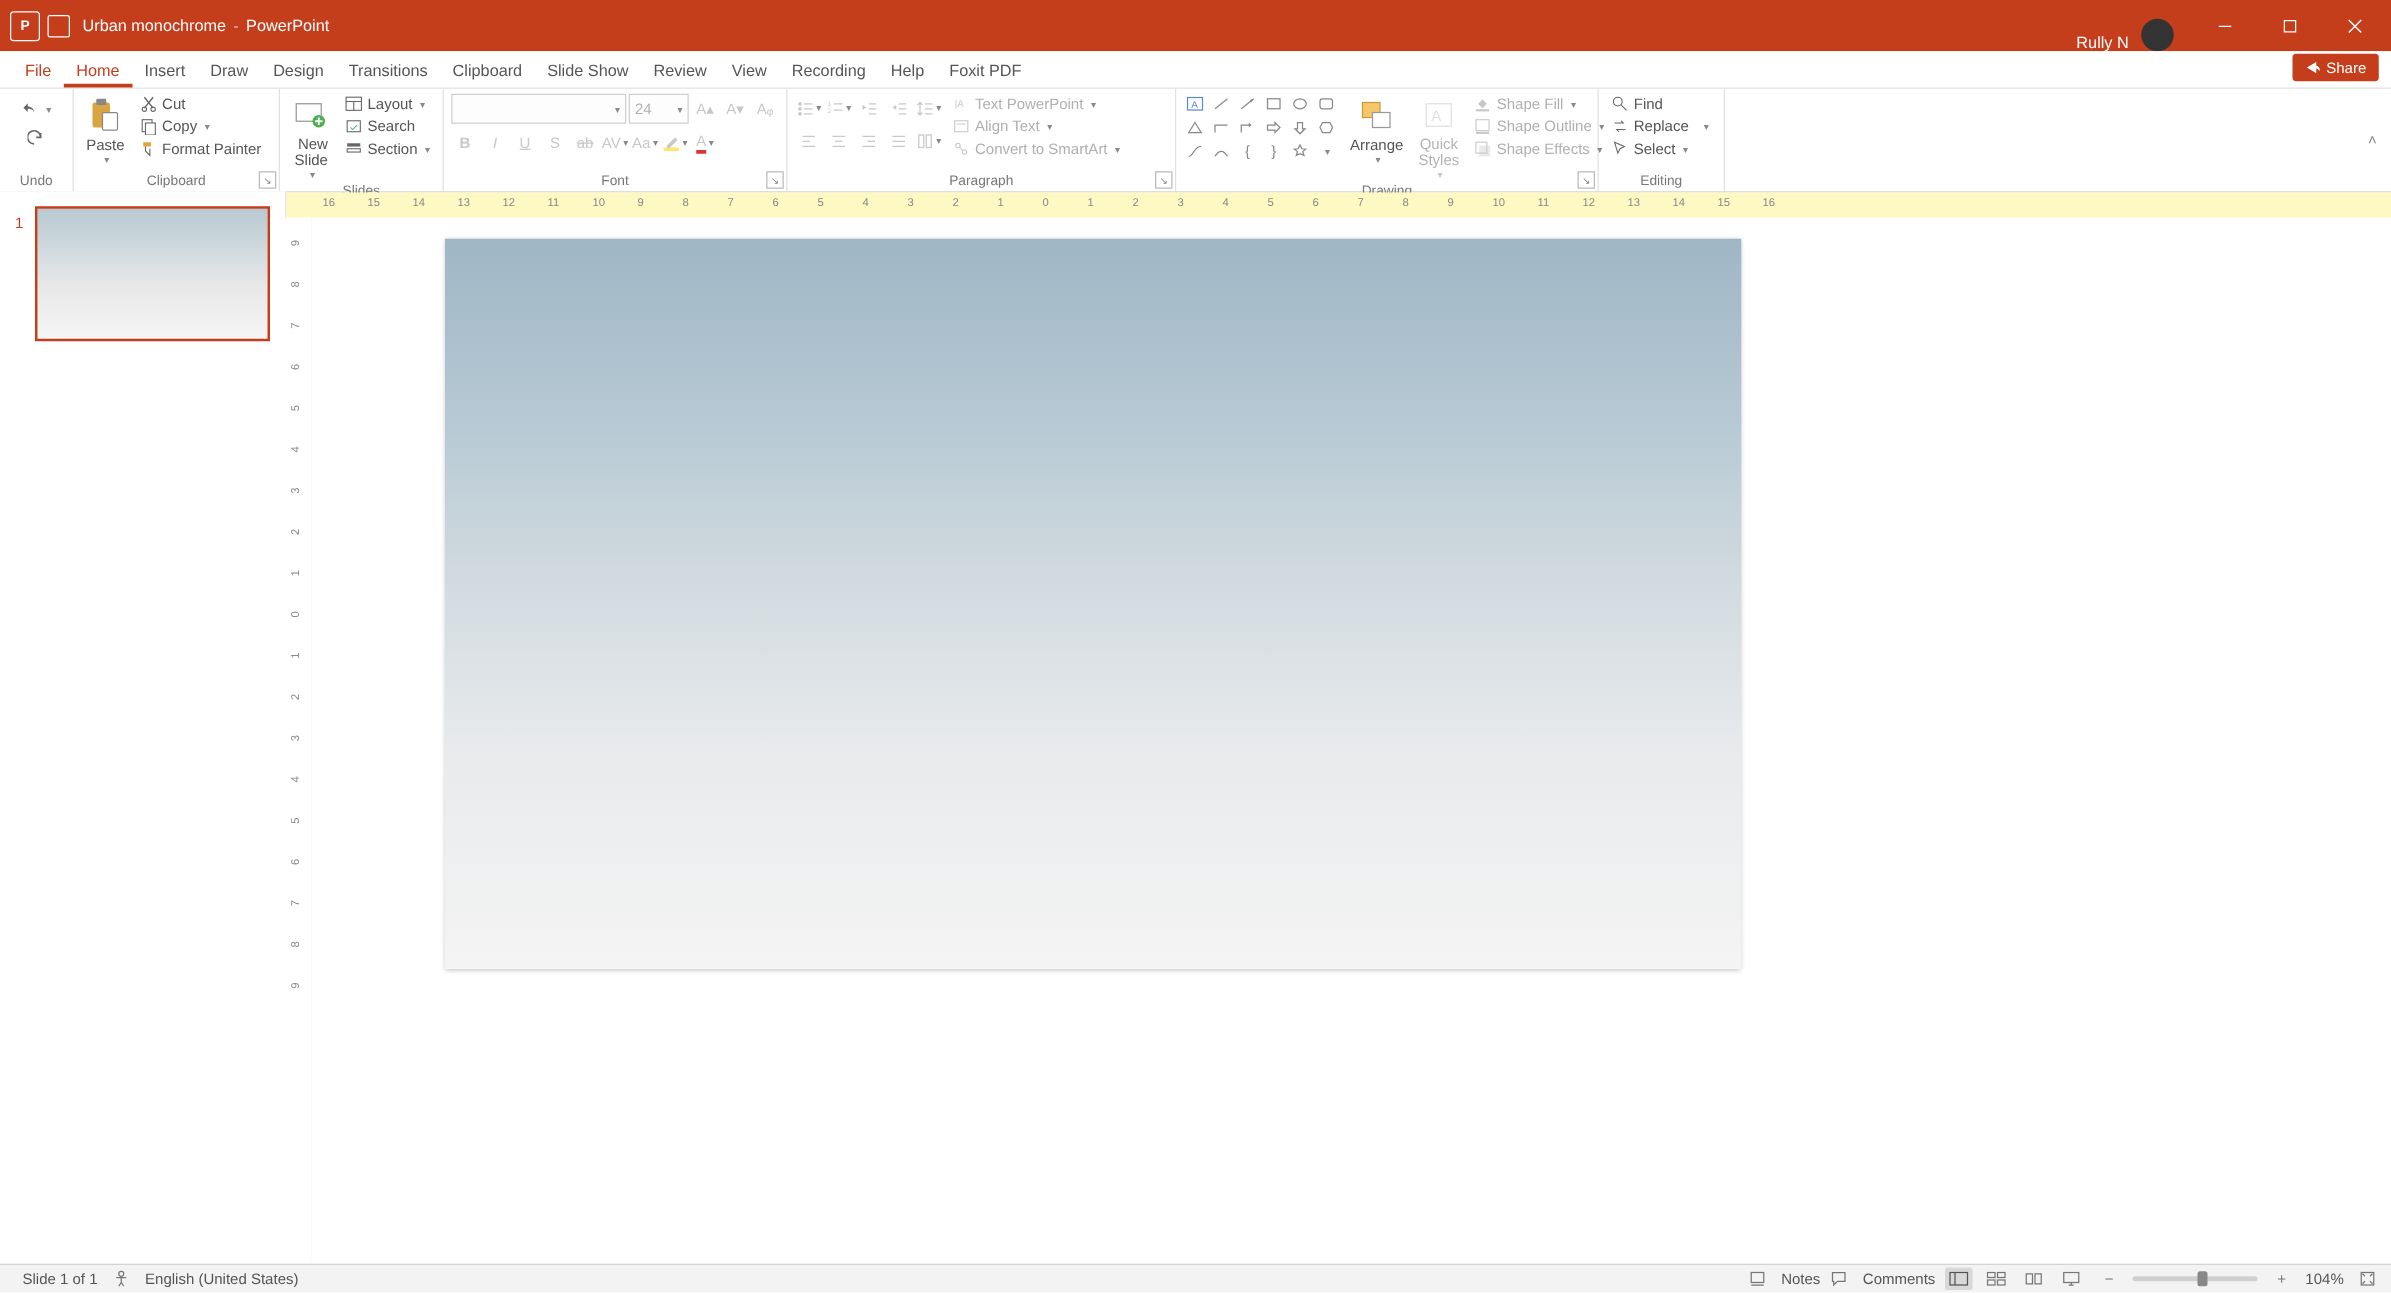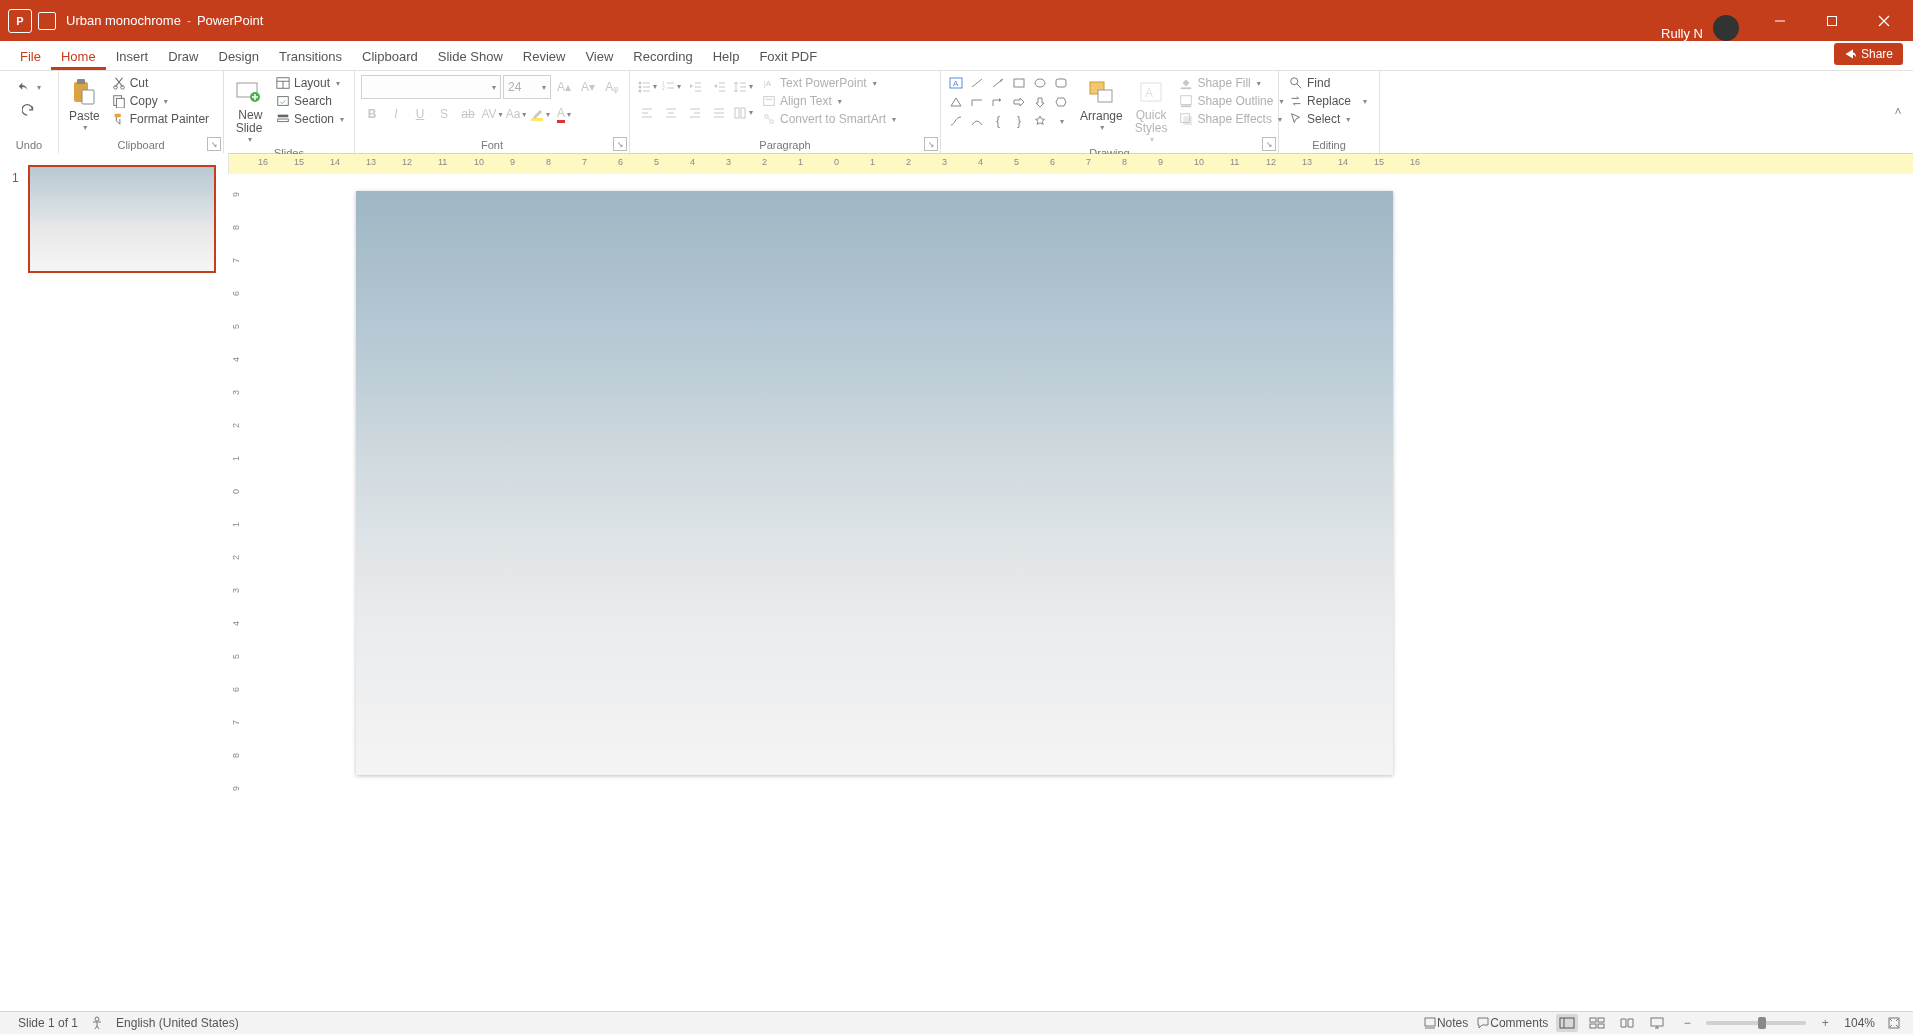--- a/index.html
+++ b/index.html
@@ -57,21 +57,21 @@
   .edit-area{position:absolute;left:249px;right:0;top:174px;bottom:19px;background:#fff;overflow:hidden}
   .slide{position:absolute;left:107px;top:17px;width:1037px;height:584px;background:linear-gradient(#9fb6c4 0%,#b6c9d4 25%,#cfd9de 45%,#e8eaec 70%,#f4f4f4 100%);box-shadow:0 1px 4px rgba(0,0,0,.25)}
   
   .status{position:absolute;left:0;right:0;bottom:0;height:22px;background:#f3f3f3;border-top:1px solid #d4d4d4;display:flex;align-items:center;font-size:12px;color:#555}
   .status .left{display:flex;align-items:center;gap:12px;padding-left:18px}
   .status .right{margin-left:auto;display:flex;align-items:center;gap:8px;padding-right:8px}
   .viewbtn{width:22px;height:18px;display:flex;align-items:center;justify-content:center;color:#777;cursor:pointer}
   .viewbtn.active{background:#d8d8d8;border-radius:2px}
   .zoom-track{width:100px;height:4px;background:#d0d0d0;position:relative;border-radius:2px}
   .zoom-thumb{width:8px;height:12px;background:#888;position:absolute;top:-4px;left:52px;border-radius:2px}
-  .sbtn{display:flex;align-items:center;gap:0;cursor:pointer}
+  .sbtn{display:flex;align-items:center;gap:12px;cursor:pointer}
 </style>
 </head>
 <body>
 
 <div class="titlebar">
   <div class="app-icon">P</div>
   <span class="autosave"></span>
   <span class="doc-title">Urban monochrome</span>
   <span class="doc-sep">-</span>
   <span class="app-name">PowerPoint</span>

